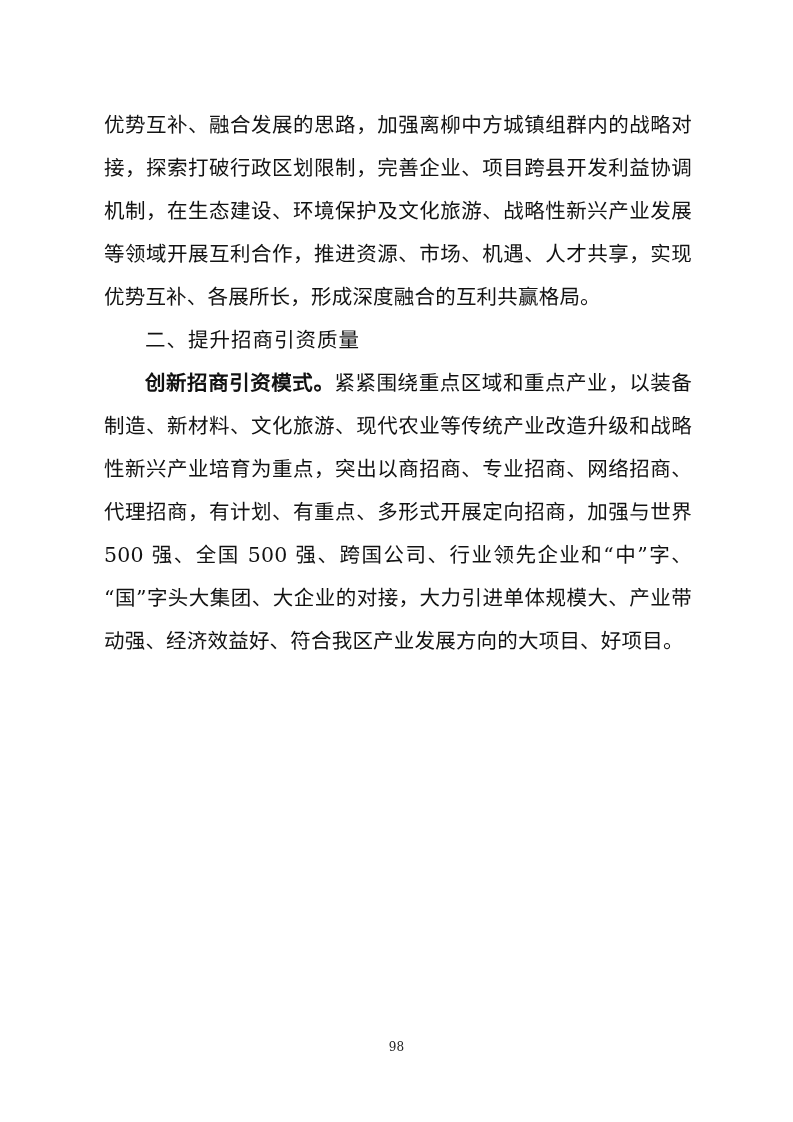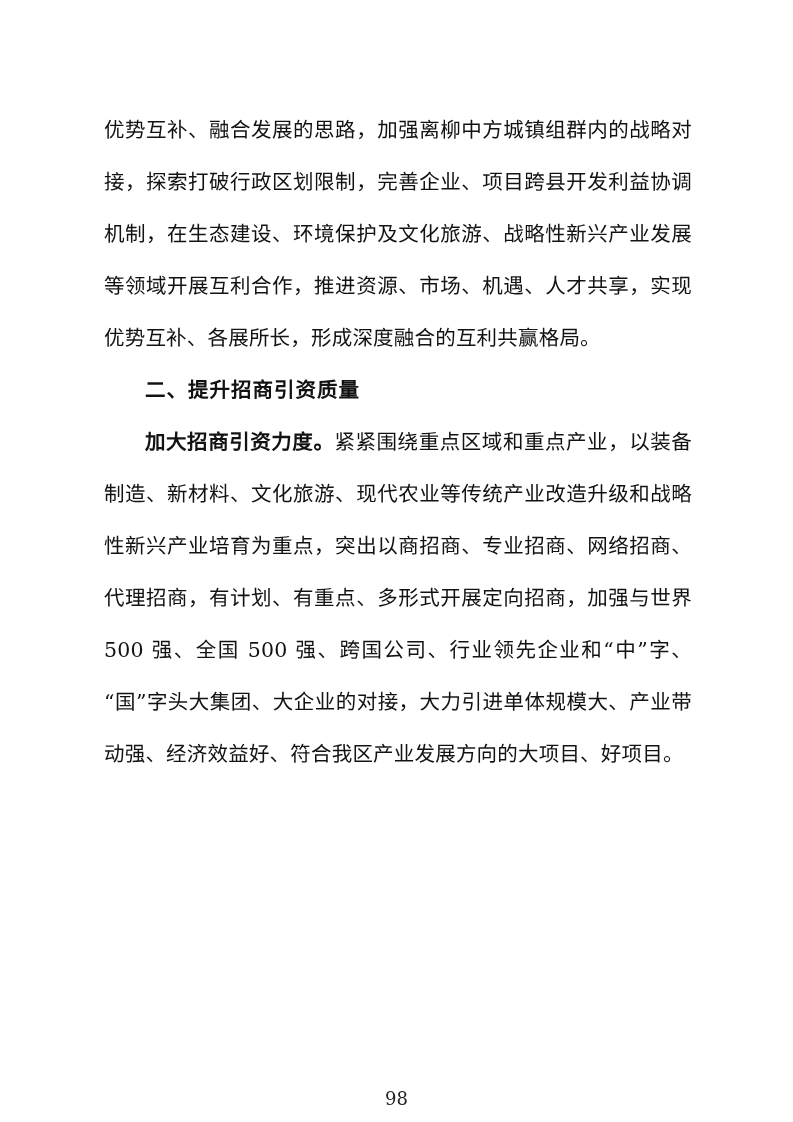--- a/index.html
+++ b/index.html
@@ -21,60 +21,59 @@
   }
   .content {
     position: absolute;
     left: 104px;
     top: 104px;
     width: 588px;
   }
   .para {
     margin: 0;
     font-size: 20.5px;
-    line-height: 52px;
+    line-height: 43px;
     text-align: justify;
     text-justify: inter-ideograph;
     letter-spacing: 0.2px;
     color: #121212;
     font-family: "DejaVu Serif", "Liberation Serif", serif;
   }
   .para.indent {
     text-indent: 41px;
   }
   .para.heading {
-    font-weight: bold;
+    font-weight: normal;
     text-indent: 41px;
     letter-spacing: 1px;
   }
   .lead {
     font-weight: bold;
   }
   .footer {
     position: absolute;
     left: 0;
     right: 0;
     top: 1040px;
     text-align: center;
-    font-size: 18px;
+    font-size: 12px;
     color: #222222;
     font-family: "DejaVu Serif", "Liberation Serif", serif;
-    margin-top: 48px;
   }
 </style>
 </head>
 <body>
 
 <div class="page">
   <div class="content">
 
     <p class="para">优势互补、融合发展的思路，加强离柳中方城镇组群内的战略对接，探索打破行政区划限制，完善企业、项目跨县开发利益协调机制，在生态建设、环境保护及文化旅游、战略性新兴产业发展等领域开展互利合作，推进资源、市场、机遇、人才共享，实现优势互补、各展所长，形成深度融合的互利共赢格局。</p>
 
     <p class="para heading">二、提升招商引资质量</p>
 
 
-    <p class="para indent"><span class="lead">加大招商引资力度。</span><span>紧紧围绕重点区域和重点产业，以装备制造、新材料、文化旅游、现代农业等传统产业改造升级和战略性新兴产业培育为重点，突出以商招商、专业招商、网络招商、代理招商，有计划、有重点、多形式开展定向招商，加强与世界 500 强、全国 500 强、跨国公司、行业领先企业和“中”字、“国”字头大集团、大企业的对接，大力引进单体规模大、产业带动强、经济效益好、符合我区产业发展方向的大项目、好项目。</span></p>
+    <p class="para indent"><span class="lead">创新招商引资模式。</span><span>紧紧围绕重点区域和重点产业，以装备制造、新材料、文化旅游、现代农业等传统产业改造升级和战略性新兴产业培育为重点，突出以商招商、专业招商、网络招商、代理招商，有计划、有重点、多形式开展定向招商，加强与世界 500 强、全国 500 强、跨国公司、行业领先企业和“中”字、“国”字头大集团、大企业的对接，大力引进单体规模大、产业带动强、经济效益好、符合我区产业发展方向的大项目、好项目。</span></p>
 
 
   </div>
 
   <div class="footer">98</div>
 </div>
 
 </body></html>

